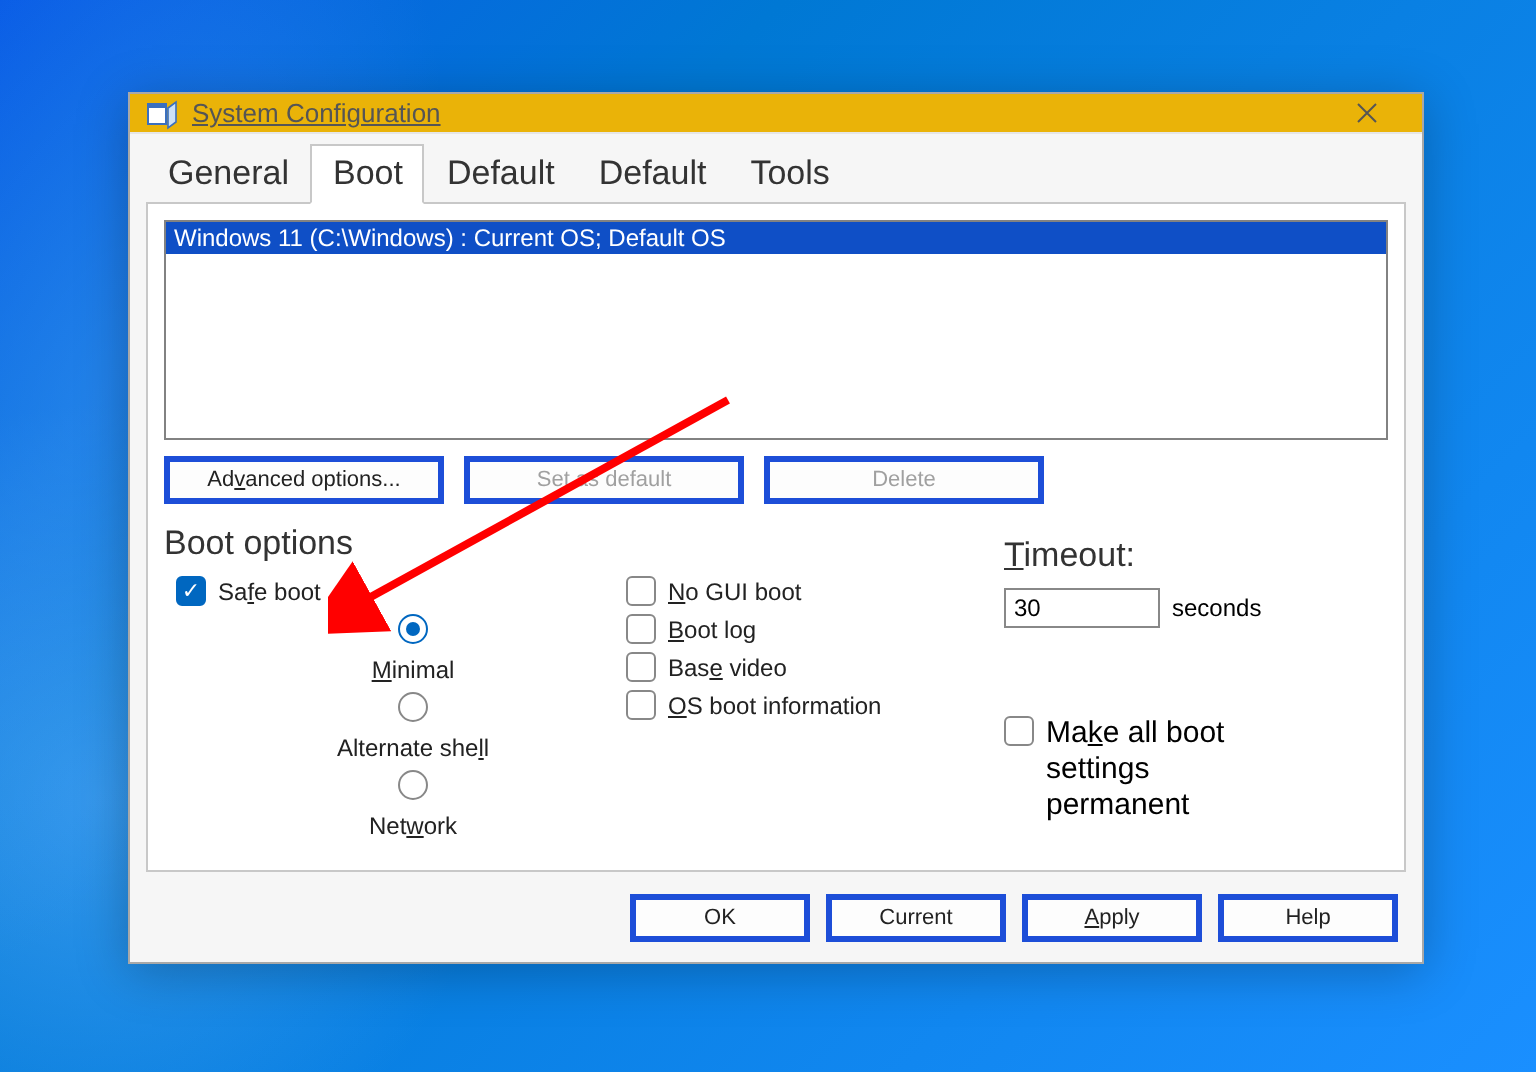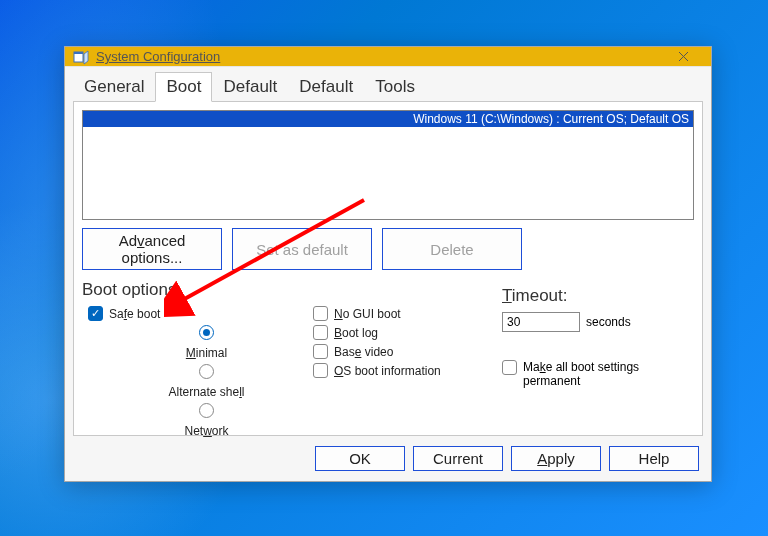--- a/index.html
+++ b/index.html
@@ -78,27 +78,26 @@
       border: 1px solid #828282;
       height: 110px;
       background: #fff;
       overflow: auto;
       font-size: 12px;
     }
     .os-row {
       background: #0f4fc6;
       color: #fff;
       padding: 1px 4px;
-      text-align: right;
     }
     .btn {
       background: #fdfdfd;
-      border: 1px solid #1d4ed8;
+      border: 3px solid #1d4ed8;
       padding: 3px 8px;
-      font-size: 15px;
+      font-size: 11px;
       min-width: 90px;
       color:#222;
       cursor:pointer;
     }
     .btn:disabled, .btn.disabled {
       color: #a0a0a0;
       background:#fdfdfd;
     }
     .btn-row {
       display: flex; gap: 10px;
@@ -151,21 +150,21 @@
     }
     .underline-accel { text-decoration: underline; text-underline-offset:1px;}
     .timeout-field {
       display:flex; align-items:center; gap:6px; margin-top:4px;
     }
     .timeout-input {
       width: 78px; padding:2px 4px;
       border:1px solid #888; background:#fff;
       font-size:12px;
     }
-    .mk-permanent { margin-top:28px; display:flex; gap:6px; font-size:12px;}
+    .mk-permanent { margin-top:44px; display:flex; gap:6px; font-size:15px;}
     .mk-permanent .lbl { line-height:1.2; max-width:120px;}
     .footer {
       position:absolute;
       bottom:10px; right:12px;
       display:flex; gap:8px;
     }
     .footer .btn { width: 82px; }
     
     .arrow {
       position:absolute;

